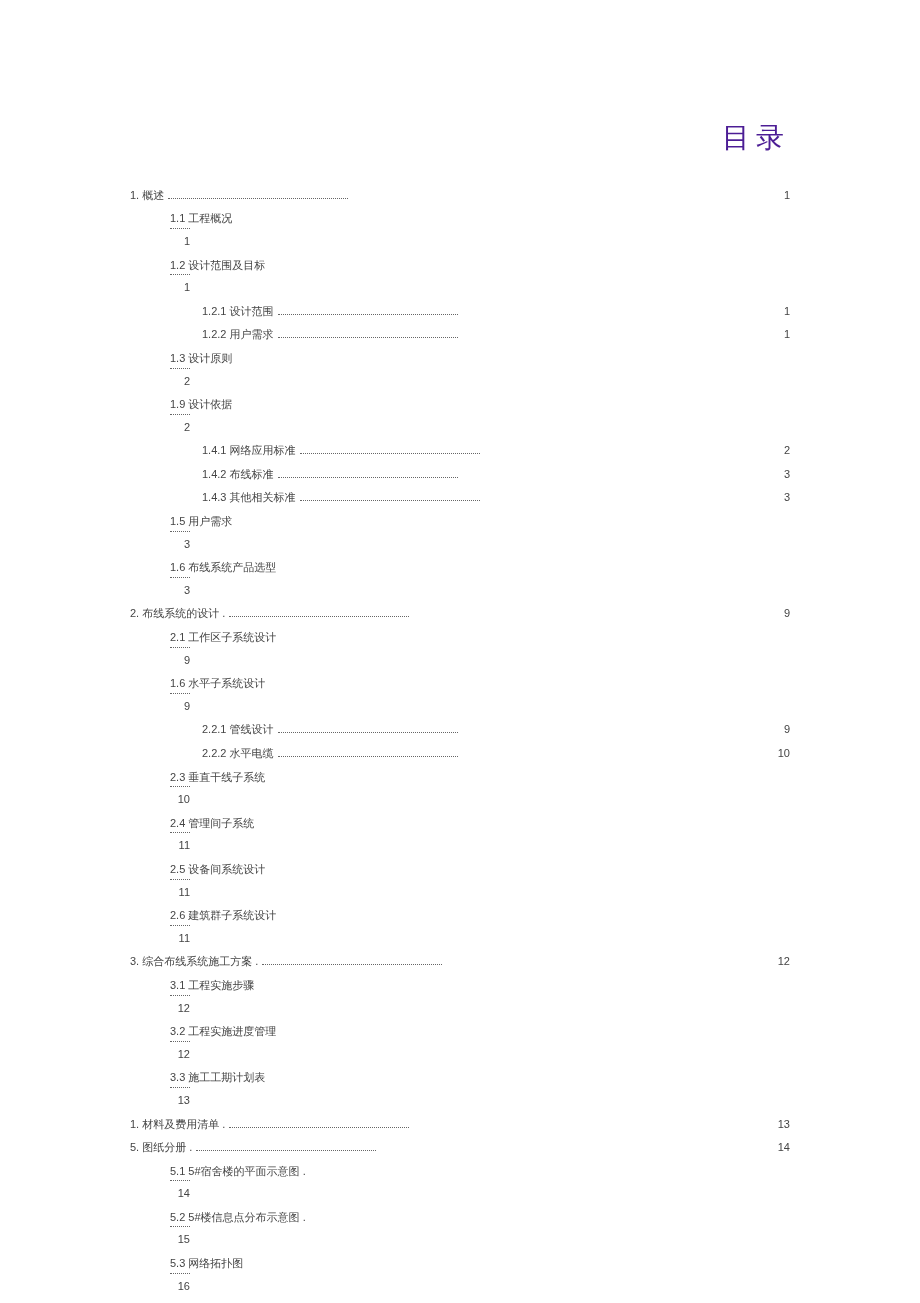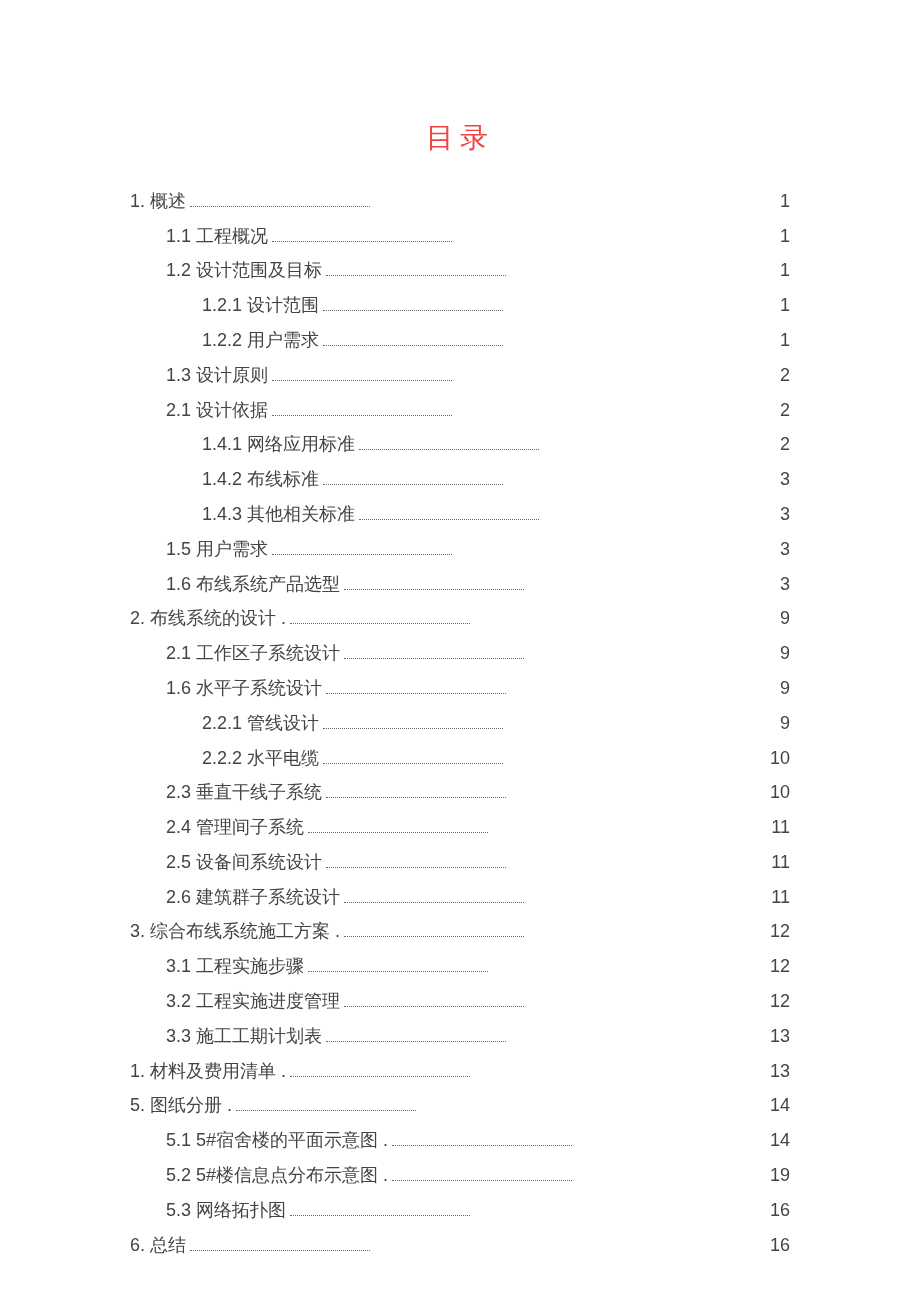--- a/index.html
+++ b/index.html
@@ -11,32 +11,32 @@
     }
     .page {
       width: 920px;
       min-height: 1303px;
       margin: 0 auto;
       padding: 100px 130px 100px 130px;
       box-sizing: border-box;
       background: #ffffff;
     }
     .title {
-      text-align: center;
+      text-align: right;
       font-size: 28px;
       font-weight: normal;
       margin-bottom: 30px;
       letter-spacing: 6px;
-      color: #ef4444;
+      color: #4c1d95;
     }
     .toc-entry {
       display: flex;
       align-items: baseline;
       margin: 6px 0;
-      font-size: 18px;
+      font-size: 11px;
       line-height: 1.6;
     }
     .toc-label {
       white-space: nowrap;
       color: #444;
     }
     .toc-dots {
       flex: 1;
       border-bottom: 1px dotted #666;
       margin: 0 4px 4px 4px;
@@ -46,21 +46,21 @@
     .toc-gap {
       flex: 1;
     }
     .toc-page {
       white-space: nowrap;
       color: #444;
       min-width: 20px;
       text-align: right;
     }
     .level-0 { padding-left: 0px; }
-    .level-1 { padding-left: 36px; }
+    .level-1 { padding-left: 36px; flex-direction: column; }
     .level-2 { padding-left: 72px; }
   </style>
 </head>
 <body>
 
 <div class="page">
   <h1 class="title">目录</h1>
   <div id="toc-container">
       <div class="toc-entry level-0">
         <span class="toc-label">1. 概述</span>
@@ -92,21 +92,21 @@
         <span class="toc-gap"></span>
         <span class="toc-page">1</span>
       </div>
       <div class="toc-entry level-1">
         <span class="toc-label">1.3 设计原则</span>
         <span class="toc-dots"></span>
         <span class="toc-gap"></span>
         <span class="toc-page">2</span>
       </div>
       <div class="toc-entry level-1">
-        <span class="toc-label">2.1 设计依据</span>
+        <span class="toc-label">1.9 设计依据</span>
         <span class="toc-dots"></span>
         <span class="toc-gap"></span>
         <span class="toc-page">2</span>
       </div>
       <div class="toc-entry level-2">
         <span class="toc-label">1.4.1 网络应用标准</span>
         <span class="toc-dots"></span>
         <span class="toc-gap"></span>
         <span class="toc-page">2</span>
       </div>
@@ -227,21 +227,21 @@
       <div class="toc-entry level-1">
         <span class="toc-label">5.1 5#宿舍楼的平面示意图 .</span>
         <span class="toc-dots"></span>
         <span class="toc-gap"></span>
         <span class="toc-page">14</span>
       </div>
       <div class="toc-entry level-1">
         <span class="toc-label">5.2 5#楼信息点分布示意图 .</span>
         <span class="toc-dots"></span>
         <span class="toc-gap"></span>
-        <span class="toc-page">19</span>
+        <span class="toc-page">15</span>
       </div>
       <div class="toc-entry level-1">
         <span class="toc-label">5.3 网络拓扑图</span>
         <span class="toc-dots"></span>
         <span class="toc-gap"></span>
         <span class="toc-page">16</span>
       </div>
       <div class="toc-entry level-0">
         <span class="toc-label">6. 总结</span>
         <span class="toc-dots"></span>

